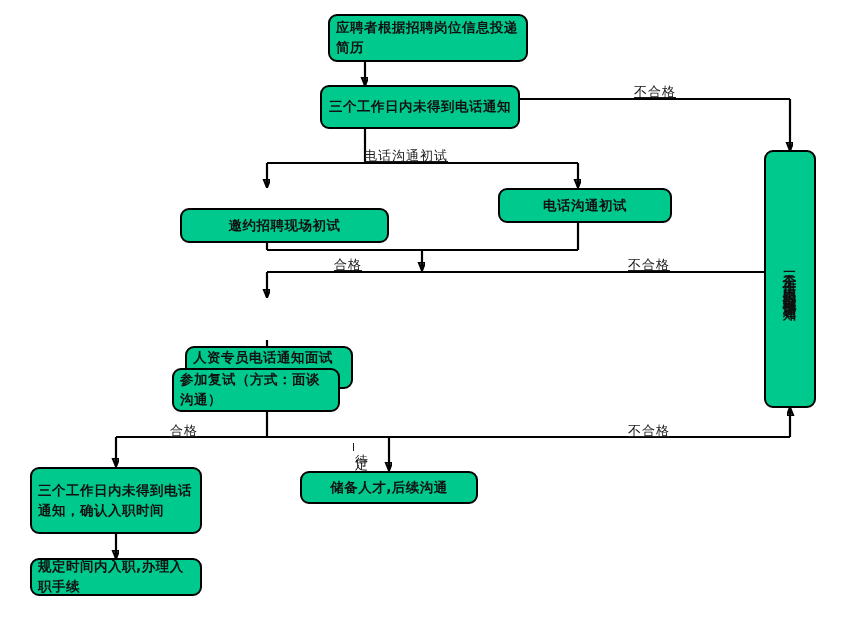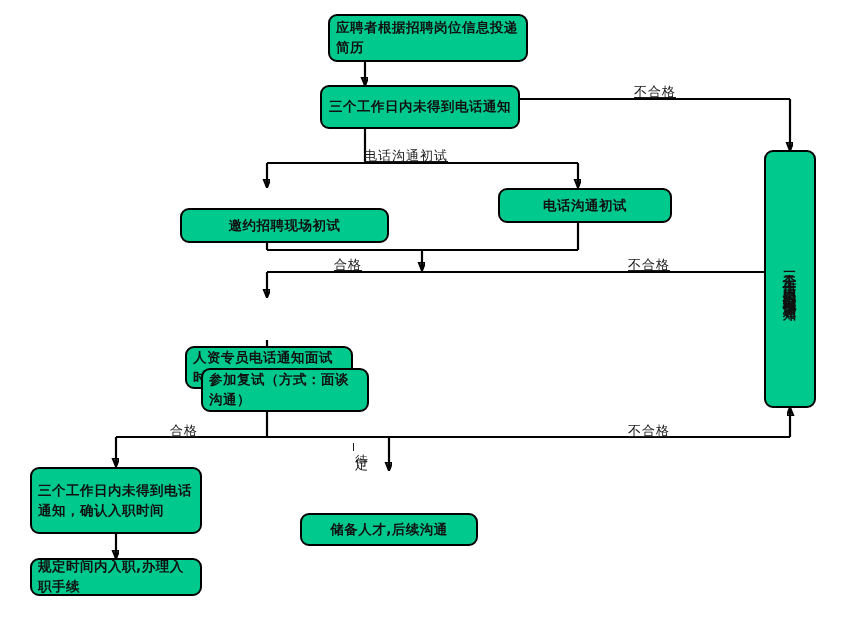--- a/index.html
+++ b/index.html
@@ -124,33 +124,33 @@
   </div>
 
   <div class="node" style="left:498px; top:188px; width:174px; height:35px;">
     <span>电话沟通初试</span>
   </div>
 
   <div class="node" style="left:185px; top:298px; width:168px; height:43px;margin-top:48px;">
     <span>人资专员电话通知面试时间</span>
   </div>
 
-  <div class="node" style="left:201px; top:368px; width:168px; height:44px;">
+  <div class="node" style="left:172px; top:368px; width:168px; height:44px;">
     <span>参加复试（方式：面谈沟通）</span>
   </div>
 
   <div class="node" style="left:30px; top:467px; width:172px; height:67px;">
     <span>三个工作日内未得到电话通知，确认入职时间</span>
   </div>
 
   <div class="node" style="left:30px; top:558px; width:172px; height:38px;">
     <span>规定时间内入职,办理入职手续</span>
   </div>
 
-  <div class="node" style="left:300px; top:471px; width:178px; height:33px;margin-top:42px;">
+  <div class="node" style="left:300px; top:471px; width:178px; height:33px;">
     <span>储备人才,后续沟通</span>
   </div>
 
   <div class="node vertical" style="left:764px; top:150px; width:52px; height:258px;">
     <span>三个工作日内未得到电话通知</span>
   </div>
 
   <div class="edge-label" style="left:634px; top:83px;">
     <span>不合格</span>
   </div>

